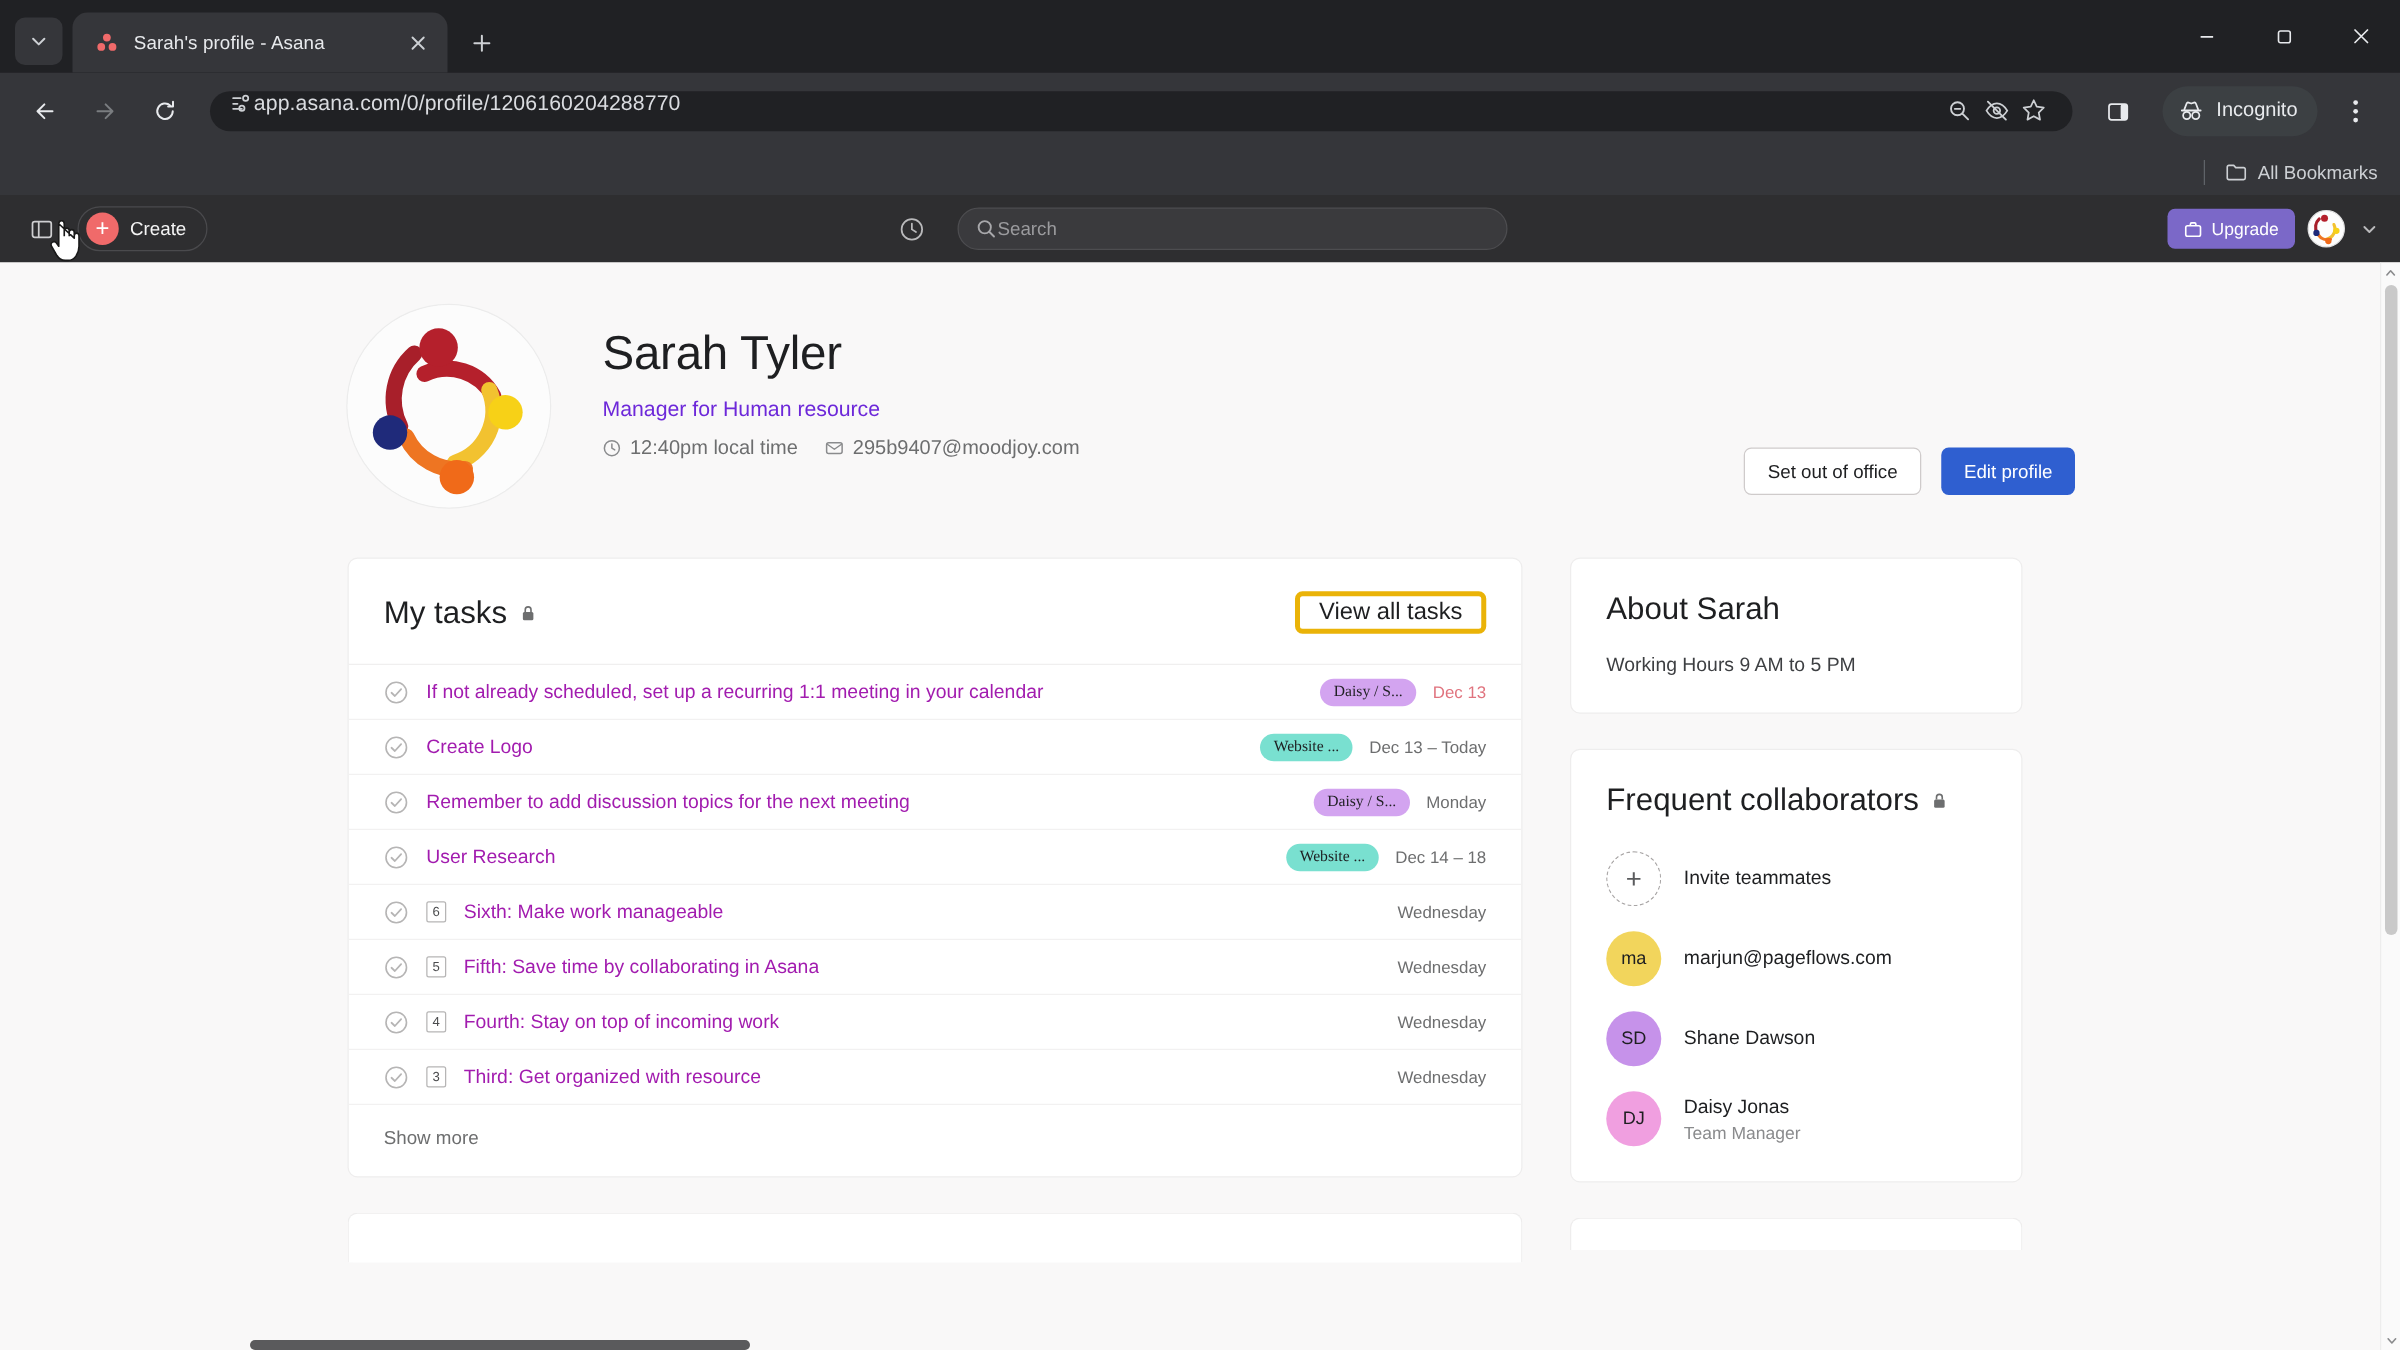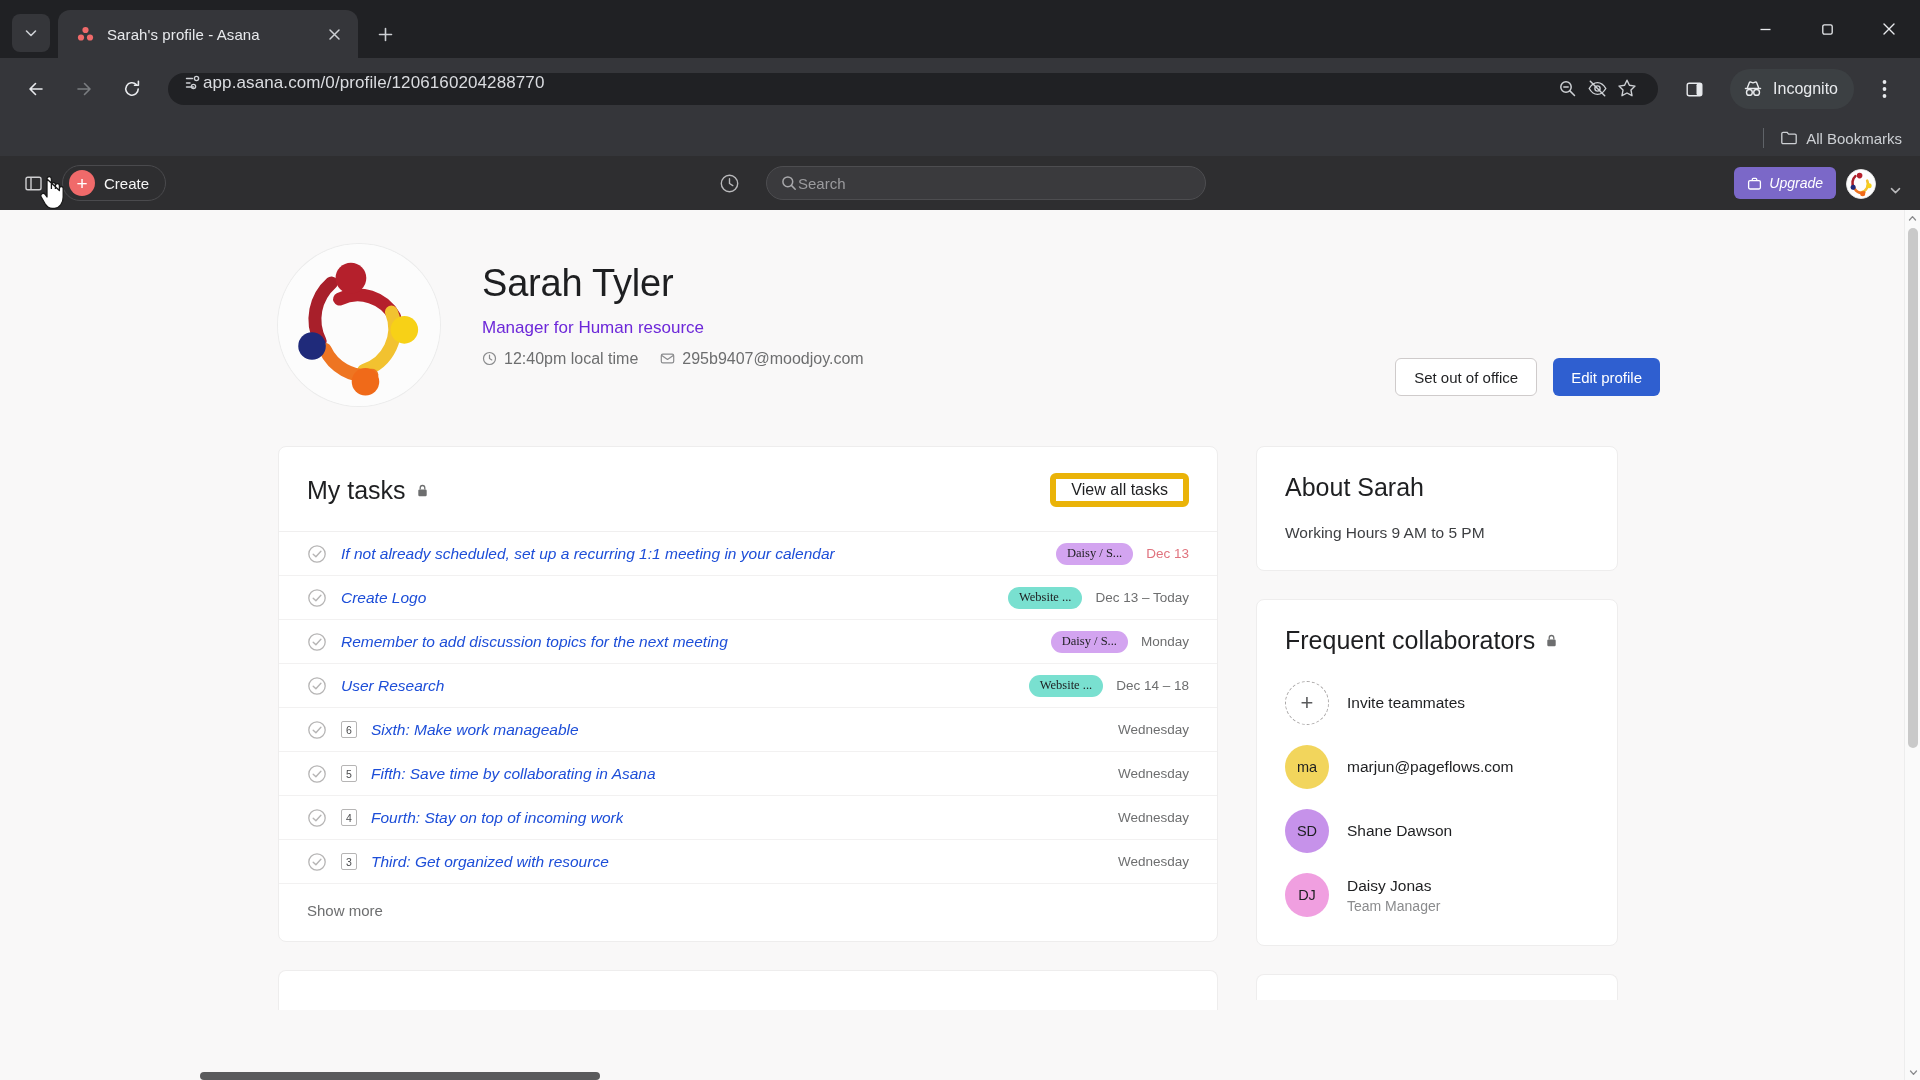--- a/index.html
+++ b/index.html
@@ -94,21 +94,21 @@
   .history-icon { width: 30px; height: 30px; display: flex; align-items: center; justify-content: center; cursor: pointer; }
   .asana-search {
     width: 440px; height: 34px; background: #3a3a3d; border: 1px solid #4d4d50;
     border-radius: 17px; display: flex; align-items: center; gap: 1px; padding: 0 14px; cursor: text;
   }
   .asana-search input {
     flex: 1; background: transparent; border: none; outline: none;
     font-family: "Liberation Sans", sans-serif; font-size: 15px; color: #d6d6d8;
   }
   .asana-search input::placeholder { color: #9b9b9e; }
-  .topbar-right { margin-left: auto; display: flex; align-items: flex-end; gap: 10px; font-style: italic; }
+  .topbar-right { margin-left: auto; display: flex; align-items: center; gap: 10px; }
   .upgrade-btn {
     height: 32px; background: #7b68c8; border-radius: 6px; display: flex; align-items: center;
     gap: 7px; padding: 0 13px; cursor: pointer;
   }
   .upgrade-btn span { font-size: 14px; color: #fff; }
   .avatar-top {
     width: 30px; height: 30px; border-radius: 50%; background: #fff; overflow: hidden;
     border: 1px solid #e0e0e0; cursor: pointer; position: relative;
   }
   .caret-down { width: 18px; height: 18px; display: flex; align-items: center; justify-content: center; cursor: pointer; }
@@ -141,35 +141,35 @@
   
   .content-grid { display: flex; gap: 38px; padding: 40px 0 0 278px; align-items: flex-start; }
   .col-main { width: 940px; flex: 0 0 940px; }
   .col-side { width: 362px; flex: 0 0 362px; }
 
   .card { background: #fff; border: 1px solid #eeeded; border-radius: 8px; }
 
   .card-head { display: flex; align-items: center; padding: 26px 28px 24px 28px; border-bottom: 1px solid #f0efef; }
   .card-title { font-size: 25px; font-weight: 400; color: #1e1f21; display: flex; align-items: center; gap: 9px; }
   .btn-outline-sm {
-    margin-left: auto; height: 34px; background: #fff; border: 6px solid #eab308; border-radius: 6px;
-    display: flex; align-items: center; padding: 0 15px; font-size: 16px; color: #1e1f21; cursor: pointer;
+    margin-left: auto; height: 34px; background: #fff; border: 4px solid #eab308; border-radius: 6px;
+    display: flex; align-items: center; padding: 0 15px; font-size: 19px; color: #1e1f21; cursor: pointer;
   }
 
   .task-row {
     display: flex; align-items: center; gap: 14px; padding: 0 28px; height: 44px;
     border-bottom: 1px solid #f2f1f1; cursor: pointer;
   }
   .task-row:last-of-type { border-bottom: 1px solid #f2f1f1; }
   .check-icon { width: 20px; height: 20px; flex: 0 0 20px; }
   .num-badge {
     width: 16px; height: 17px; border: 1px solid #b6b5b5; border-radius: 2px; flex: 0 0 16px;
     font-size: 10.5px; color: #4a4b4d; display: flex; align-items: center; justify-content: center;
   }
-  .task-name { font-size: 15.5px; color: #1d4ed8; white-space: nowrap; overflow: hidden; text-overflow: ellipsis; font-style: italic; }
+  .task-name { font-size: 15.5px; color: #a21caf; white-space: nowrap; overflow: hidden; text-overflow: ellipsis; }
   .task-right { margin-left: auto; display: flex; align-items: center; gap: 13px; }
   .proj-pill {
     height: 22px; border-radius: 11px; display: flex; align-items: center; padding: 0 11px;
     font-size: 12.5px; color: #1e1f21; max-width: 84px; overflow: hidden; white-space: nowrap; font-family: Liberation Serif, serif;
   }
   .due { font-size: 13.5px; color: #6d6e6f; white-space: nowrap; }
   .due.overdue { color: #e0737e; }
   .show-more { padding: 18px 28px 22px 28px; font-size: 15px; color: #6d6e6f; cursor: pointer; }
 
   .side-card { padding: 26px 28px 28px 28px; margin-bottom: 28px; }

